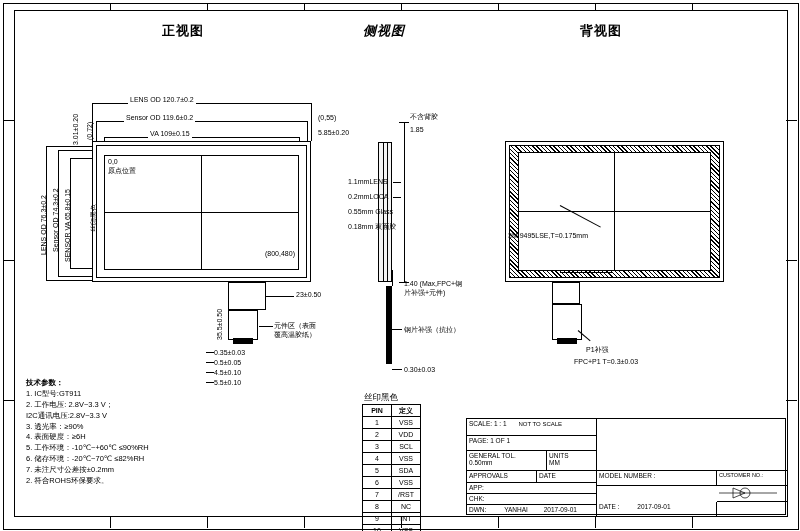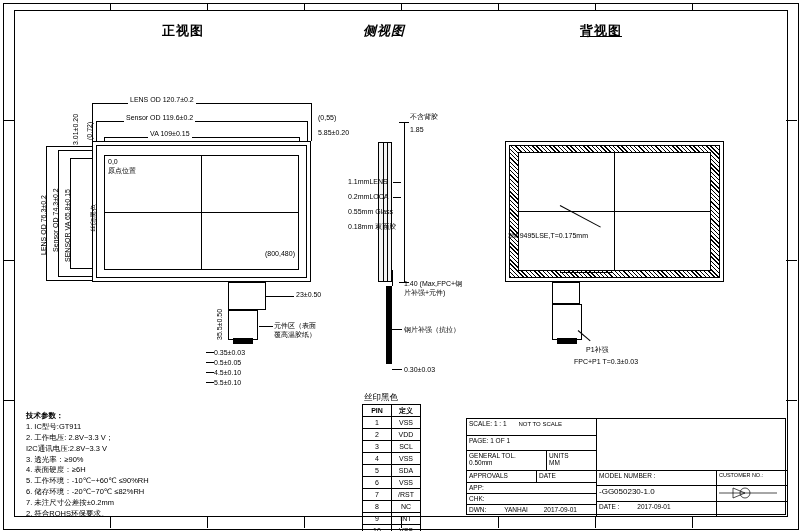--- a/index.html
+++ b/index.html
@@ -23,21 +23,21 @@
   .vln{width:1px;}
   .box{position:absolute;border:1px solid #000;box-sizing:border-box;}
   .panel-front{position:absolute;border:1px solid #000;box-sizing:border-box;background:#fff;}
   .panel-va{position:absolute;border:1px solid #000;box-sizing:border-box;}
   .glass{position:absolute;background:#f4f4f4;border:1px solid #000;box-sizing:border-box;}
   .hatch{background:repeating-linear-gradient(45deg,#000,#000 1px,#fff 1px,#fff 3px);}
   .black{background:#000;}
   table.pin{position:absolute;border-collapse:collapse;font-size:7px;}
   table.pin th,table.pin td{border:1px solid #000;text-align:center;padding:0 2px;height:11px;min-width:24px;}
   table.pin th{font-weight:bold;}
-  .spec{position:absolute;font-size:7.5px;line-height:1.45;white-space:nowrap;margin-top:33px;}
+  .spec{position:absolute;font-size:7.5px;line-height:1.45;white-space:nowrap;}
   .spec .hdr{font-weight:bold;}
   .tb{position:absolute;border:1px solid #000;box-sizing:border-box;font-size:6.5px;}
   .tb .cell{position:absolute;box-sizing:border-box;padding:1px 2px;white-space:nowrap;}
   .br{border-right:1px solid #000;}
   .bb{border-bottom:1px solid #000;}
   .sm{font-size:6px;}
 </style>
 </head>
 <body>
 
@@ -62,21 +62,21 @@
   <div class="ln vln" style="left:692px;top:516px;height:12px;"></div>
   <div class="ln hln" style="left:3px;top:120px;width:11px;"></div>
   <div class="ln hln" style="left:3px;top:260px;width:11px;"></div>
   <div class="ln hln" style="left:3px;top:400px;width:11px;"></div>
   <div class="ln hln" style="left:786px;top:120px;width:11px;"></div>
   <div class="ln hln" style="left:786px;top:260px;width:11px;"></div>
   <div class="ln hln" style="left:786px;top:400px;width:11px;"></div>
 
   <div class="view-title" style="left:162px;top:22px;">正视图</div>
   <div class="view-title" style="left:363px;top:22px;font-style:italic;">侧视图</div>
-  <div class="view-title" style="left:580px;top:22px;text-decoration:underline;">背视图</div>
+  <div class="view-title" style="left:580px;top:22px;">背视图</div>
 
   <div class="ln hln" style="left:92px;top:103px;width:219px;"></div>
   <div class="ln vln" style="left:92px;top:103px;height:38px;"></div>
   <div class="ln vln" style="left:311px;top:103px;height:38px;"></div>
   <div class="lbl" style="left:128px;top:96px;background:#fff;padding:0 2px;">LENS OD 120.7±0.2</div>
 
   <div class="ln hln" style="left:96px;top:121px;width:211px;"></div>
   <div class="ln vln" style="left:96px;top:121px;height:22px;"></div>
   <div class="ln vln" style="left:307px;top:121px;height:22px;"></div>
   <div class="lbl" style="left:124px;top:114px;background:#fff;padding:0 2px;">Sensor OD 119.6±0.2</div>
@@ -278,23 +278,20 @@
       <span style="margin-left:14px;">2017-09-01</span>
     </div>
 
     <div class="cell bb" style="left:130px;top:0;width:190px;height:52px;"></div>
     <div class="cell br bb" style="left:130px;top:52px;width:120px;height:15px;">
       <span>MODEL NUMBER :</span>
     </div>
     <div class="cell bb" style="left:250px;top:52px;width:70px;height:15px;font-size:5.5px;">
       <span>CUSTOMER NO.:</span>
     </div>
-    <div class="cell br bb" style="left:130px;top:67px;width:120px;height:16px;font-size:8px;">
-      <span>-GG050230-1.0</span>
-    </div>
     <div class="cell bb" style="left:250px;top:67px;width:70px;height:16px;">
       <svg width="60" height="12">
         <line x1="0" y1="6" x2="58" y2="6" stroke="#000" stroke-width="0.7"></line>
         <circle cx="26" cy="6" r="5" fill="none" stroke="#000" stroke-width="0.7"></circle>
         <polygon points="14,1 26,6 14,11" fill="none" stroke="#000" stroke-width="0.7"></polygon>
       </svg>
     </div>
     <div class="cell br" style="left:130px;top:83px;width:120px;height:14px;">
       <span>DATE :</span>
       <span style="margin-left:16px;">2017-09-01</span>

